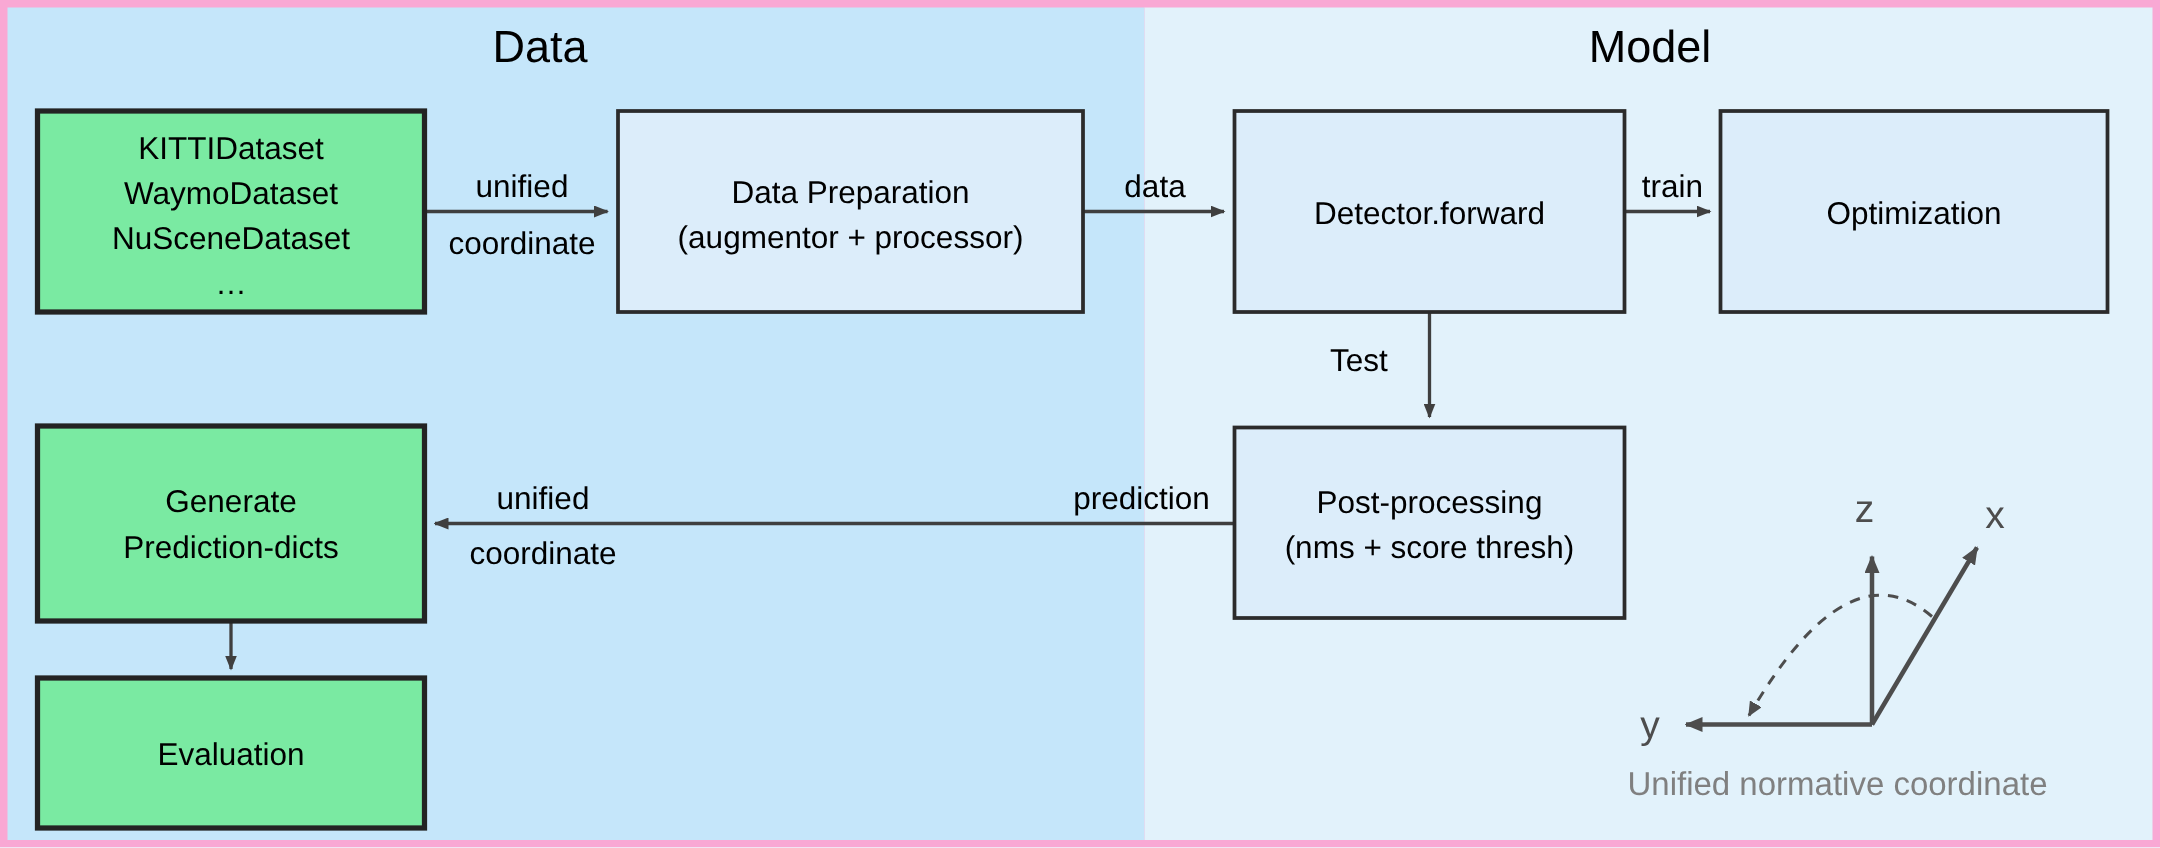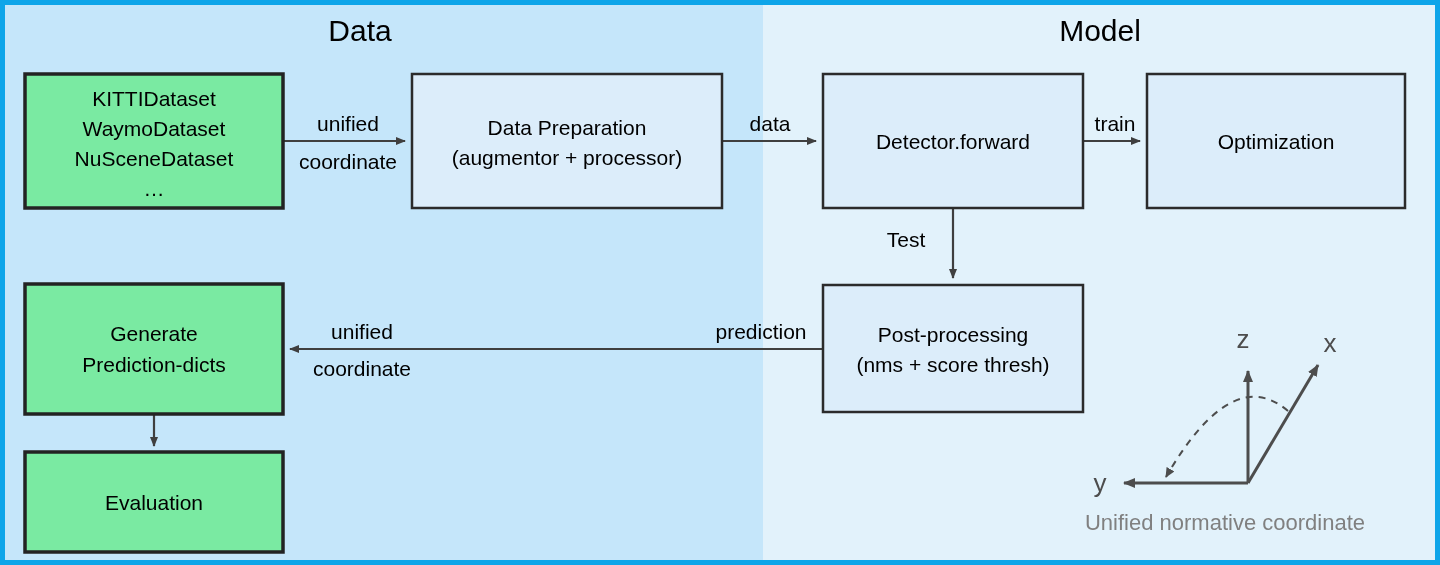--- a/index.html
+++ b/index.html
@@ -4,21 +4,21 @@
 <style>
   html, body {
     margin: 0;
     padding: 0;
     background: #ffffff;
   }
   #canvas {
     position: relative;
     width: 1440px;
     height: 565px;
-    background: #0ea5e9;
+    background: #f9a8d4;
     font-family: "Liberation Sans", sans-serif;
     overflow: hidden;
   }
   #diagram-svg {
     position: absolute;
     left: 0;
     top: 0;
     width: 1440px;
     height: 565px;
   }

